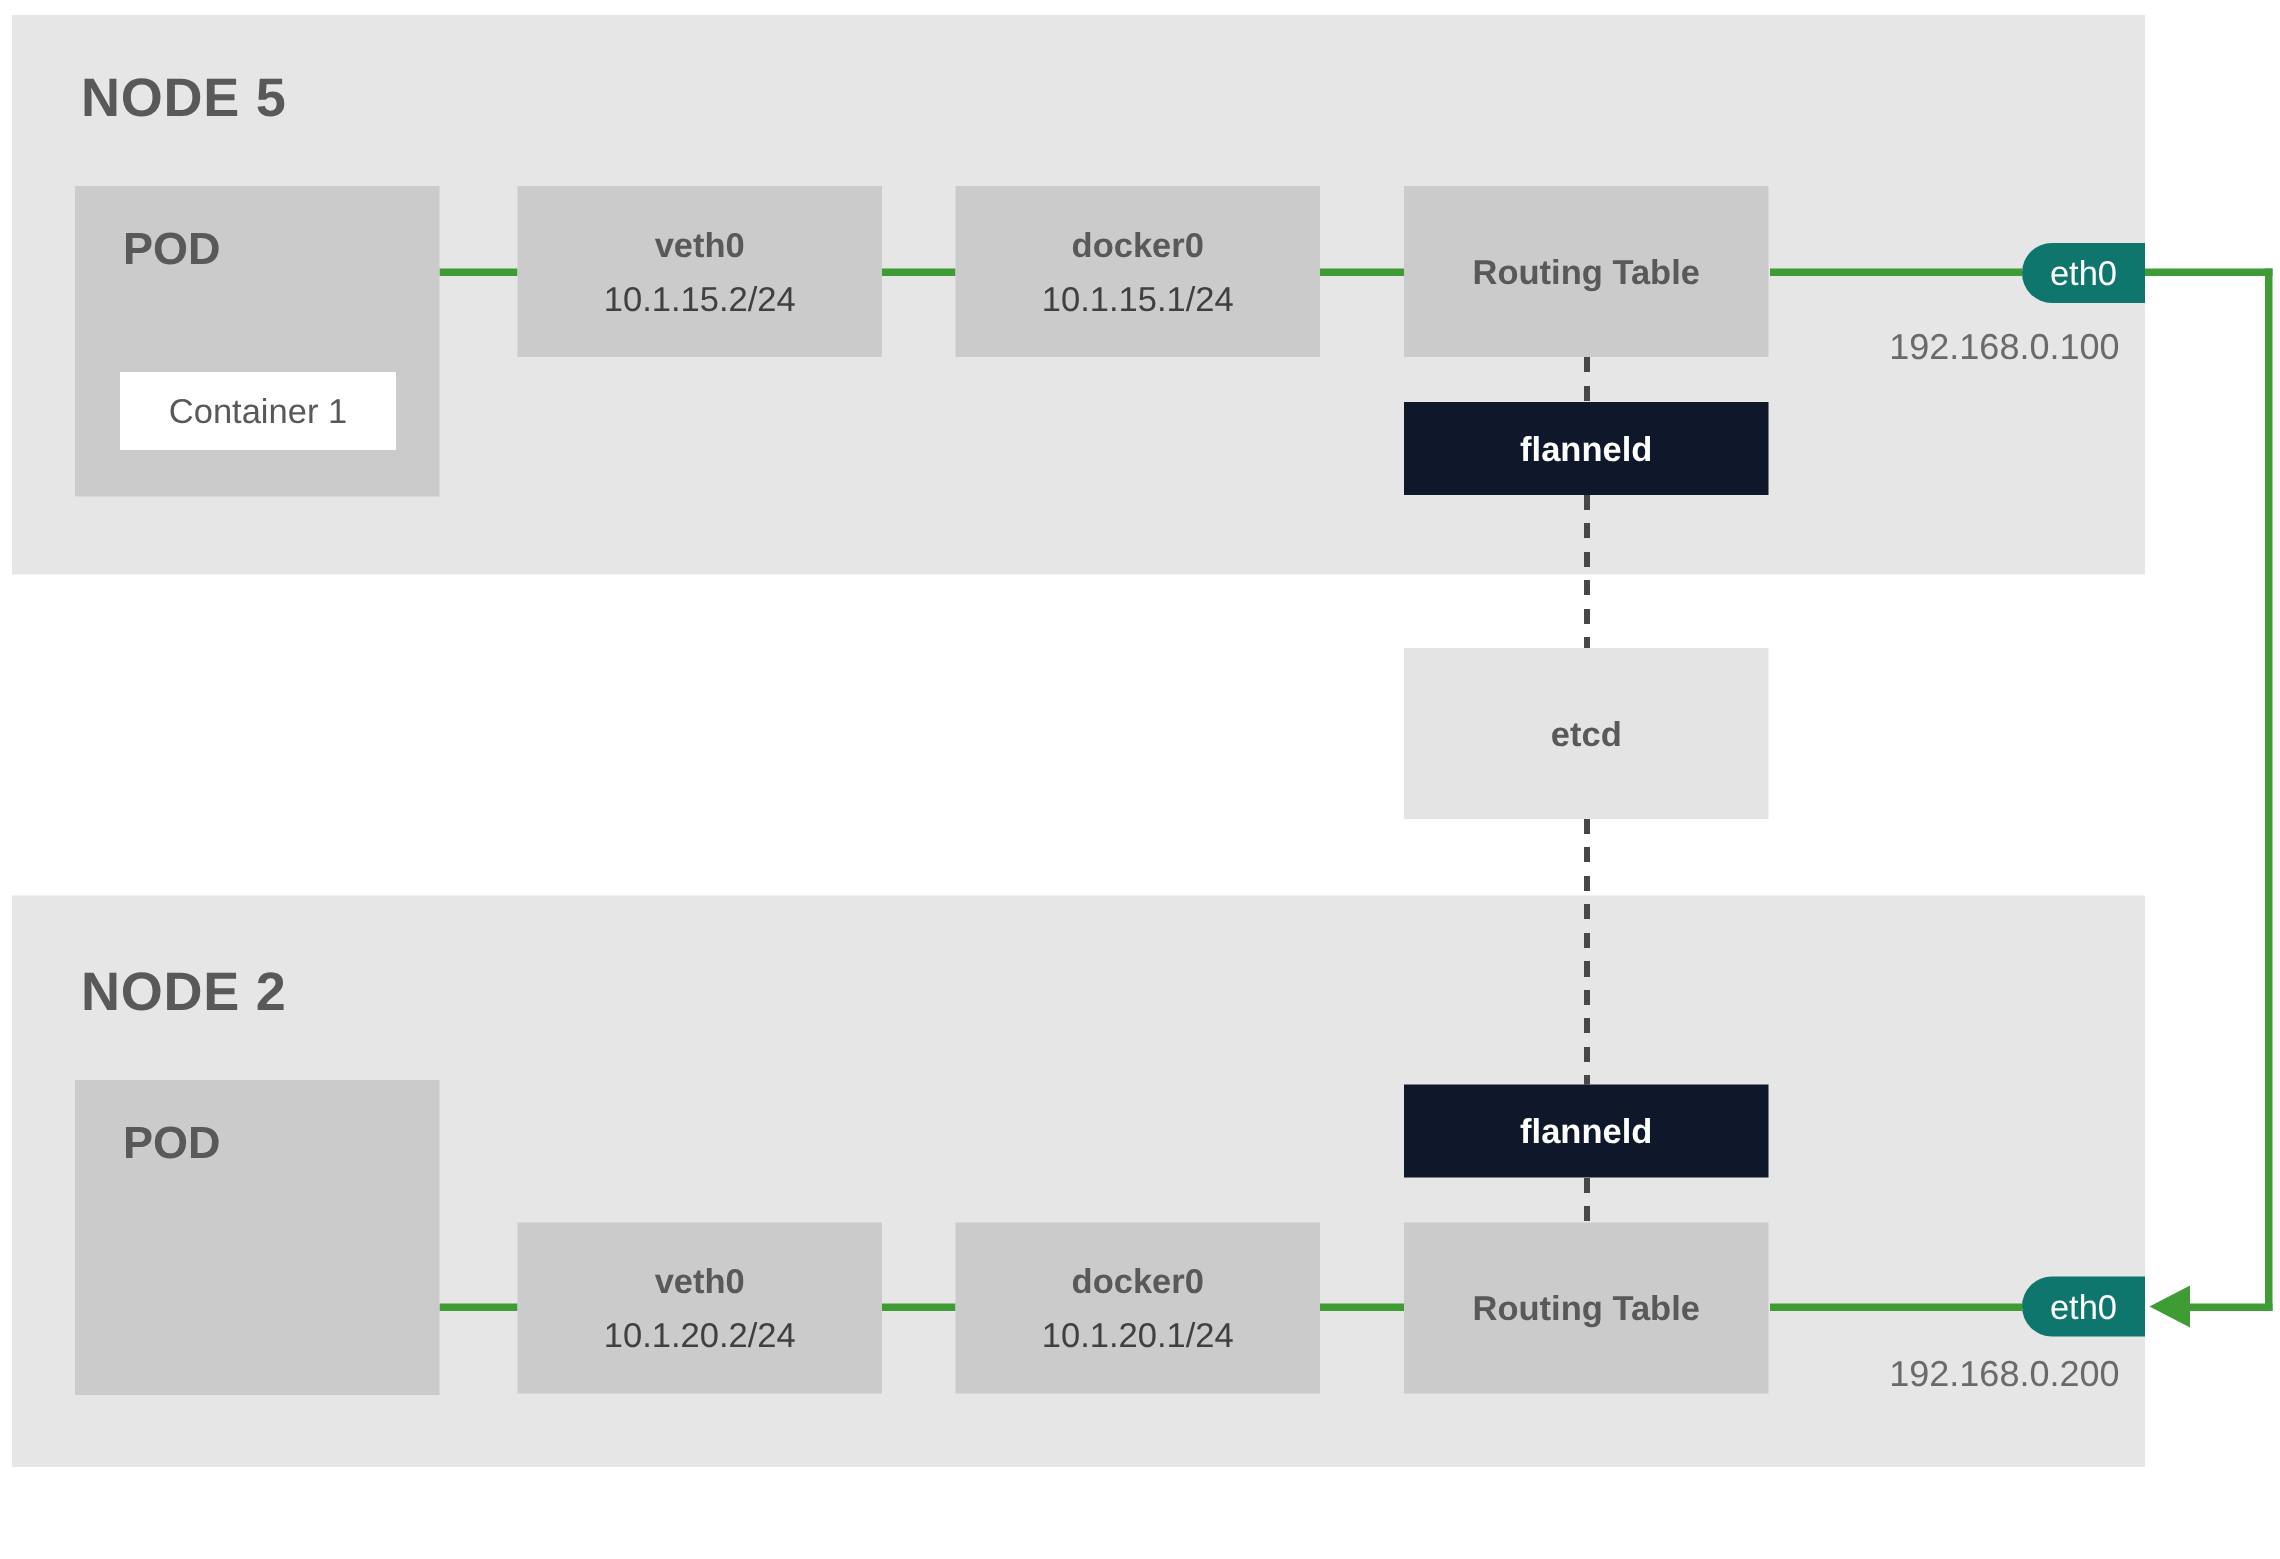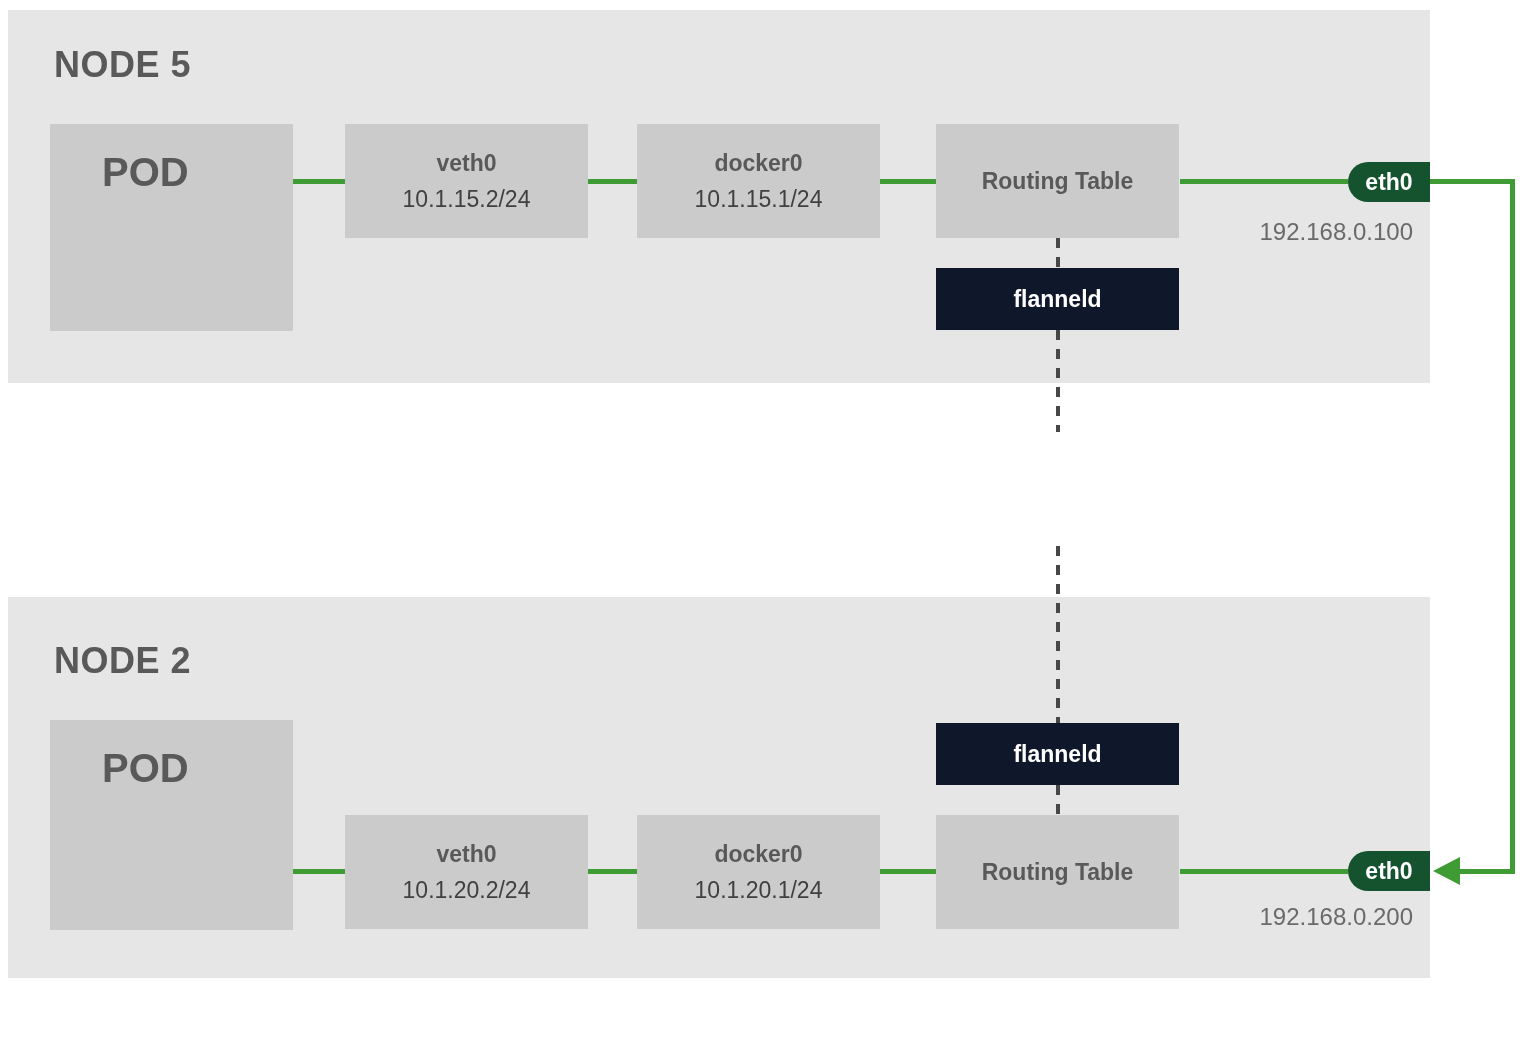--- a/index.html
+++ b/index.html
@@ -5,29 +5,29 @@
   html,body{margin:0;padding:0;background:#ffffff;}
   .canvas{
     position:relative;width:1520px;height:1039px;background:#ffffff;overflow:hidden;
     font-family:"Liberation Sans","DejaVu Sans",sans-serif;color:#595959;
   }
   .node{position:absolute;background:#e6e6e6;}
   .node-title{position:absolute;font-size:36px;font-weight:700;letter-spacing:0.5px;color:#595959;}
   .gbox{position:absolute;background:#cbcbcb;display:flex;flex-direction:column;align-items:center;justify-content:center;gap:9px;}
   .gbox .bname{font-size:23px;font-weight:700;color:#595959;}
   .gbox .bip{font-size:23px;font-weight:400;color:#404040;}
-  .pod-label{position:absolute;font-size:40px;font-weight:700;color:#595959;margin-left:20px;}
+  .pod-label{position:absolute;font-size:30px;font-weight:700;color:#595959;}
   .white-box{position:absolute;background:#ffffff;display:flex;align-items:center;justify-content:center;
     font-size:23px;font-weight:400;color:#595959;}
   .green-box{position:absolute;background:#0f172a;display:flex;align-items:center;justify-content:center;
     font-size:23px;font-weight:700;color:#ffffff;}
   .etcd-box{position:absolute;background:#e4e4e4;display:flex;align-items:center;justify-content:center;
     font-size:23px;font-weight:700;color:#595959;}
-  .pill{position:absolute;background:#14532d;border-radius:20px 0 0 20px;display:flex;align-items:center;justify-content:center;
-    font-size:23px;font-weight:700;color:#ffffff;}
+  .pill{position:absolute;background:#0f766e;border-radius:20px 0 0 20px;display:flex;align-items:center;justify-content:center;
+    font-size:23px;font-weight:400;color:#ffffff;}
   .ip-text{position:absolute;font-size:24px;font-weight:400;color:#6a6a6a;}
   .hline{position:absolute;height:5px;background:#3f9c35;}
   .vline{position:absolute;width:5px;background:#3f9c35;}
   .dashline{position:absolute;width:4px;
     background:repeating-linear-gradient(180deg,#474747 0px,#474747 10px,transparent 10px,transparent 19px);}
   .arrow-left{position:absolute;width:0;height:0;
     border-top:14px solid transparent;border-bottom:14px solid transparent;border-right:27px solid #3f9c35;}
   .watermark{position:absolute;font-size:21px;letter-spacing:0.5px;color:#d2d2d2;font-weight:400;}
 </style>
 </head>
@@ -55,40 +55,42 @@
 
   <div class="dashline" style="left:1056px;top:238px;height:30px;"></div>
   <div class="dashline" style="left:1056px;top:330px;height:102px;"></div>
   <div class="dashline" style="left:1056px;top:546px;height:177px;"></div>
   <div class="dashline" style="left:1056px;top:785px;height:30px;"></div>
 
   <div class="node-title" style="left:54px;top:44px;">NODE 5</div>
 
   <div class="gbox" style="left:50px;top:124px;width:243px;height:207px;"></div>
   <div class="pod-label" style="left:82px;top:150px;">POD</div>
+  <div class="white-box" style="left:80px;top:248px;width:184px;height:52px;">Container 1</div>
 
   <div class="gbox" style="left:345px;top:124px;width:243px;height:114px;">
     <span class="bname">veth0</span>
     <span class="bip">10.1.15.2/24</span>
   </div>
 
   <div class="gbox" style="left:637px;top:124px;width:243px;height:114px;">
     <span class="bname">docker0</span>
     <span class="bip">10.1.15.1/24</span>
   </div>
 
   <div class="gbox" style="left:936px;top:124px;width:243px;height:114px;">
     <span class="bname">Routing Table</span>
   </div>
 
   <div class="green-box" style="left:936px;top:268px;width:243px;height:62px;">flanneld</div>
 
   <div class="pill" style="left:1348px;top:162px;width:82px;height:40px;">eth0</div>
   <div class="ip-text" style="right:107px;top:218px;margin-left:46px;">192.168.0.100</div>
 
+  <div class="etcd-box" style="left:936px;top:432px;width:243px;height:114px;">etcd</div>
 
   <div class="node-title" style="left:54px;top:640px;">NODE 2</div>
 
   <div class="gbox" style="left:50px;top:720px;width:243px;height:210px;"></div>
   <div class="pod-label" style="left:82px;top:746px;">POD</div>
 
   <div class="gbox" style="left:345px;top:815px;width:243px;height:114px;">
     <span class="bname">veth0</span>
     <span class="bip">10.1.20.2/24</span>
   </div>

